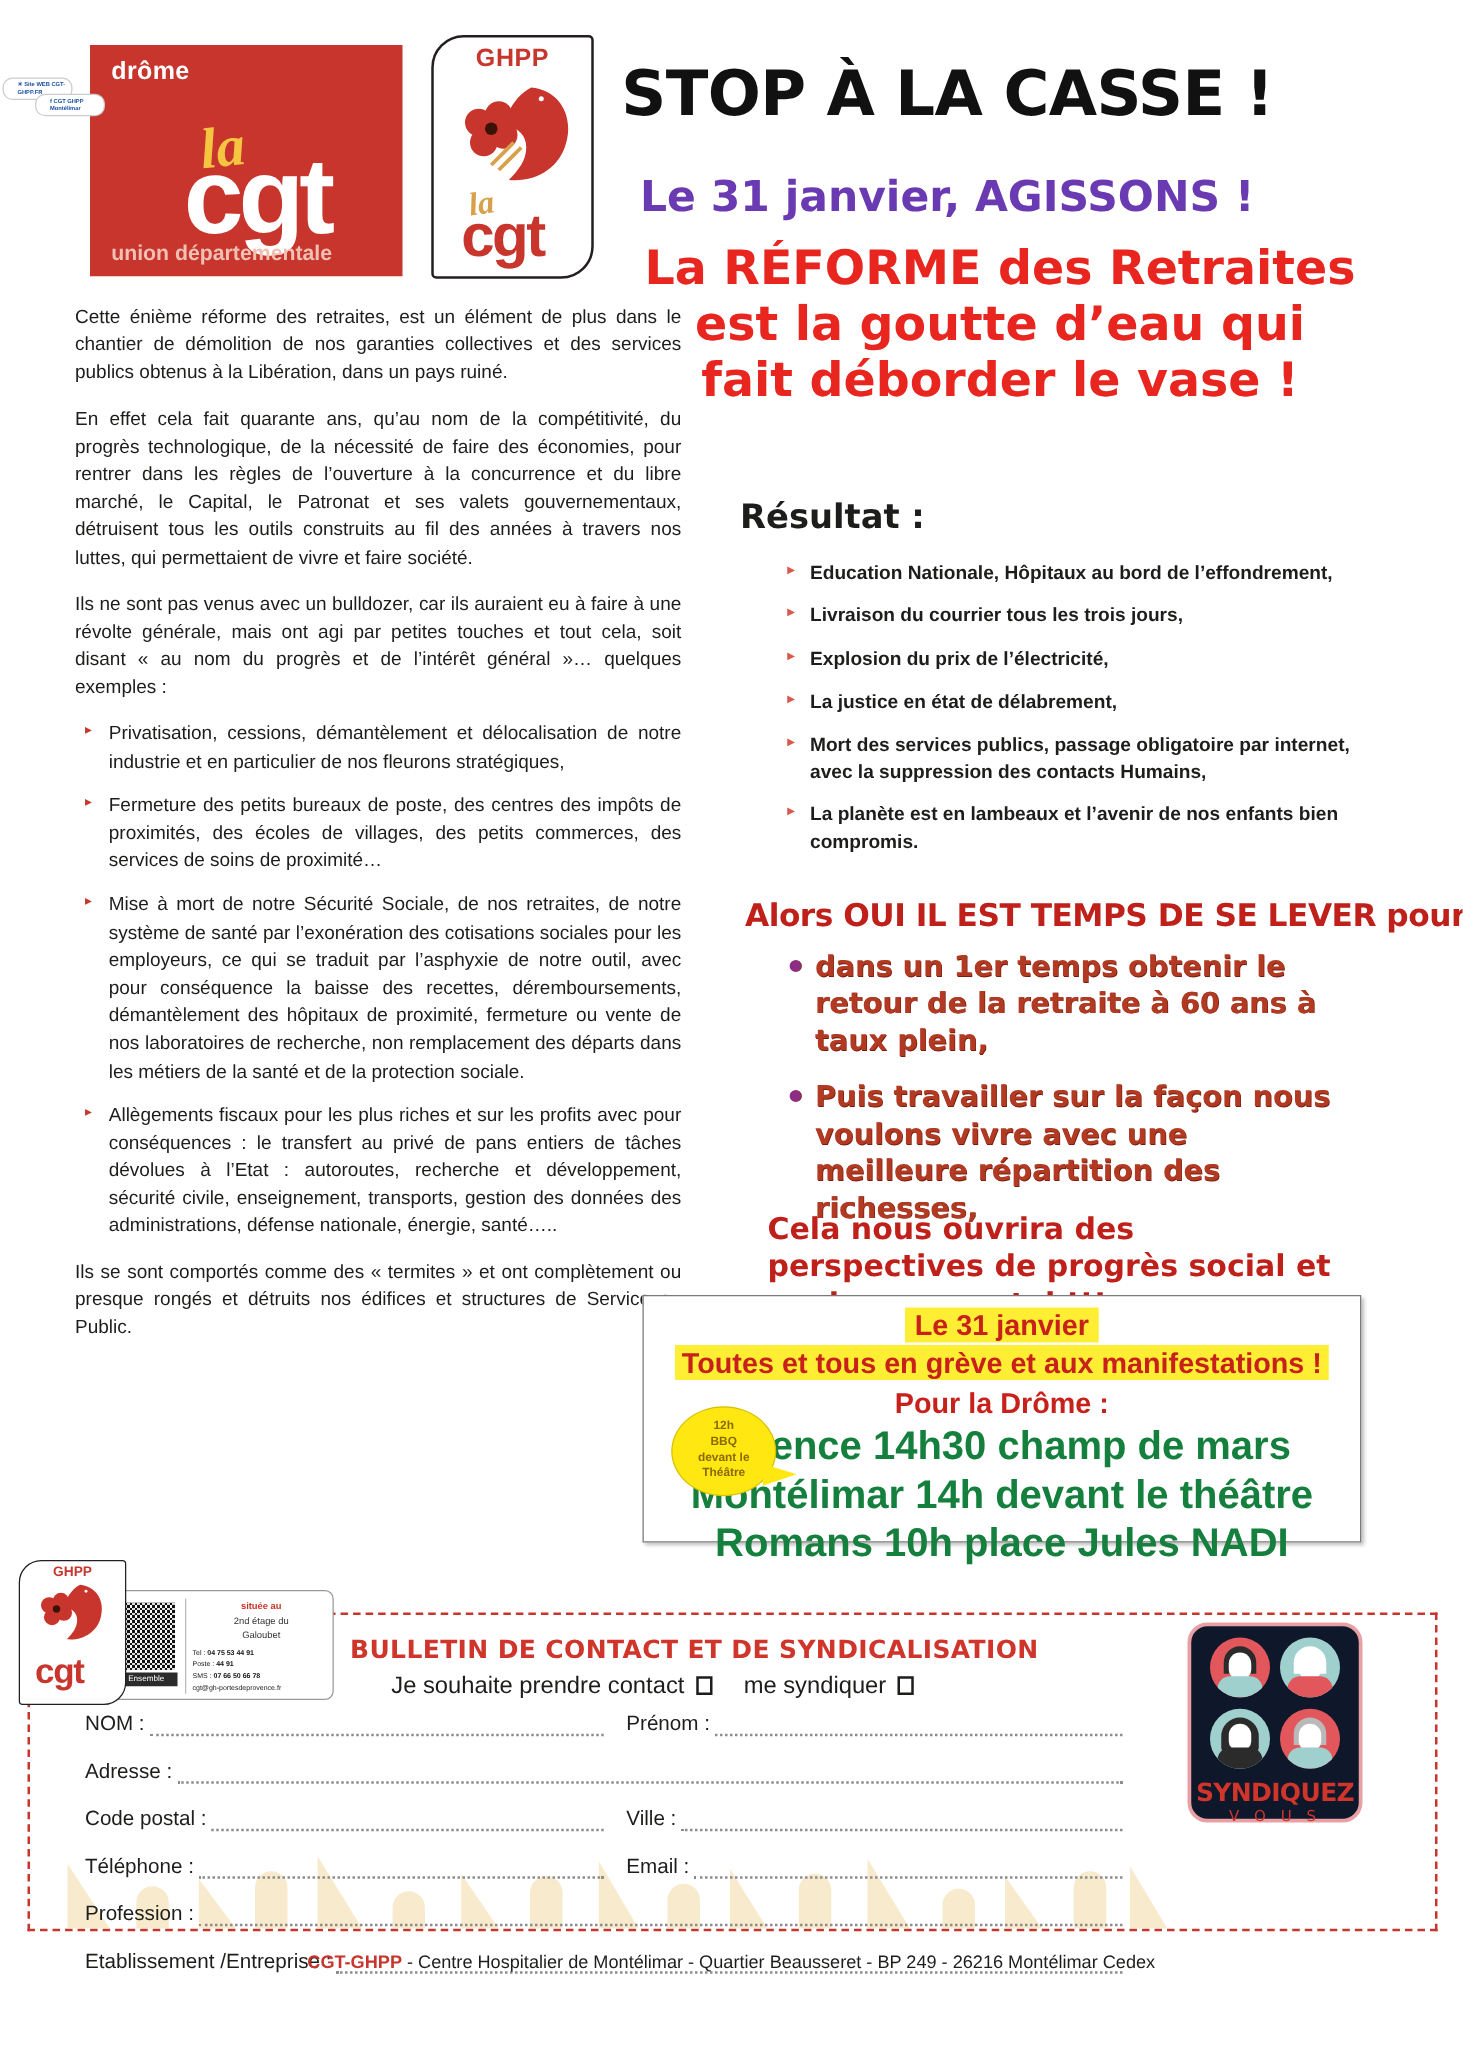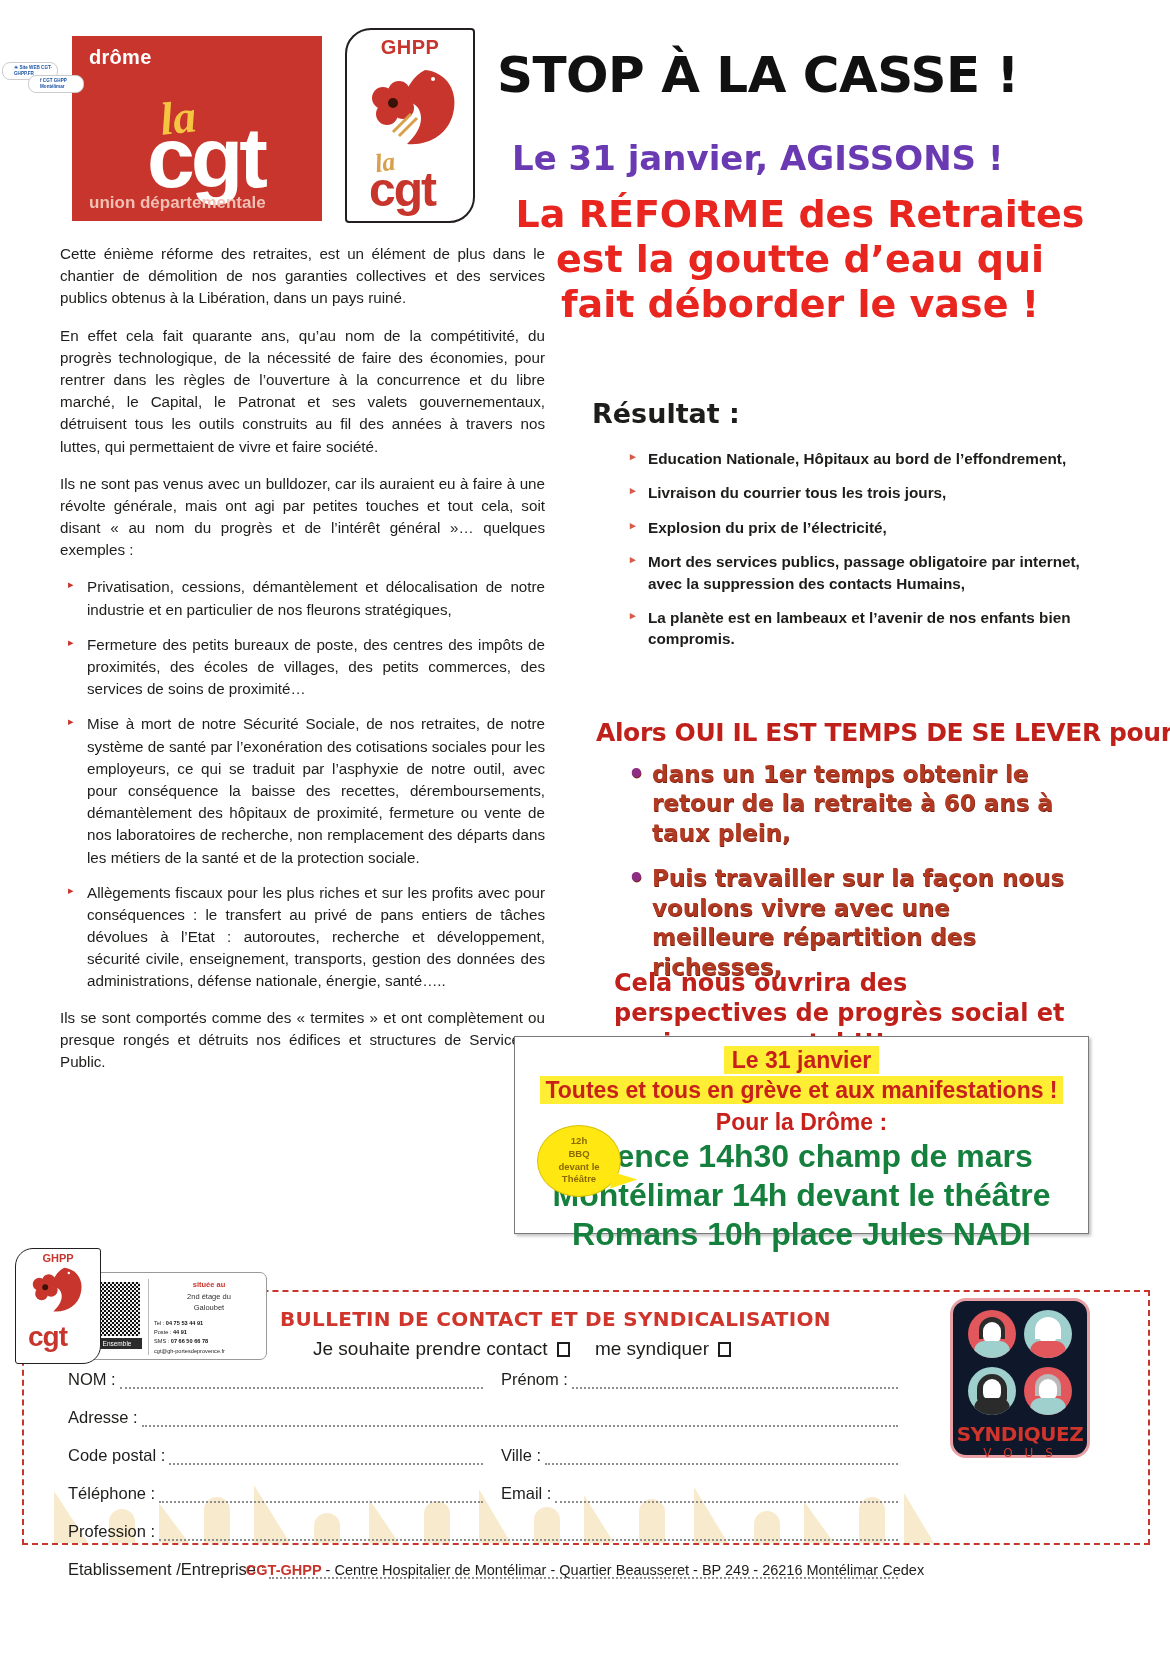--- a/index.html
+++ b/index.html
@@ -353,20 +353,21 @@
     <li>Allègements fiscaux pour les plus riches et sur les profits avec pour conséquences : le transfert au privé de pans entiers de tâches dévolues à l’Etat : autoroutes, recherche et développement, sécurité civile, enseignement, transports, gestion des données des administrations, défense nationale, énergie, santé…..</li>
   </ul>
   <p>Ils se sont comportés comme des « termites » et ont complètement ou presque rongés et détruits nos édifices et structures de Service au Public.</p>
 </div>
 
 <div class="t-resultat">Résultat :</div>
 <ul id="resultlist">
   <li>Education Nationale, Hôpitaux au bord de l’effondrement,</li>
   <li>Livraison du courrier tous les trois jours,</li>
   <li>Explosion du prix de l’électricité,</li>
+  <li>La justice en état de délabrement,</li>
   <li>Mort des services publics, passage obligatoire par internet, avec la suppression des contacts Humains,</li>
   <li>La planète est en lambeaux et l’avenir de nos enfants bien compromis.</li>
 </ul>
 
 <div class="t-alors">Alors OUI IL EST TEMPS DE SE LEVER pour</div>
 <ul id="demands">
   <li>dans un 1er temps obtenir le retour de la retraite à 60 ans à taux plein,</li>
   <li>Puis travailler sur la façon nous voulons vivre avec une meilleure répartition des richesses,</li>
 </ul>
 <div class="t-cela">Cela nous ouvrira des perspectives de progrès social et environnemental !!!</div>

